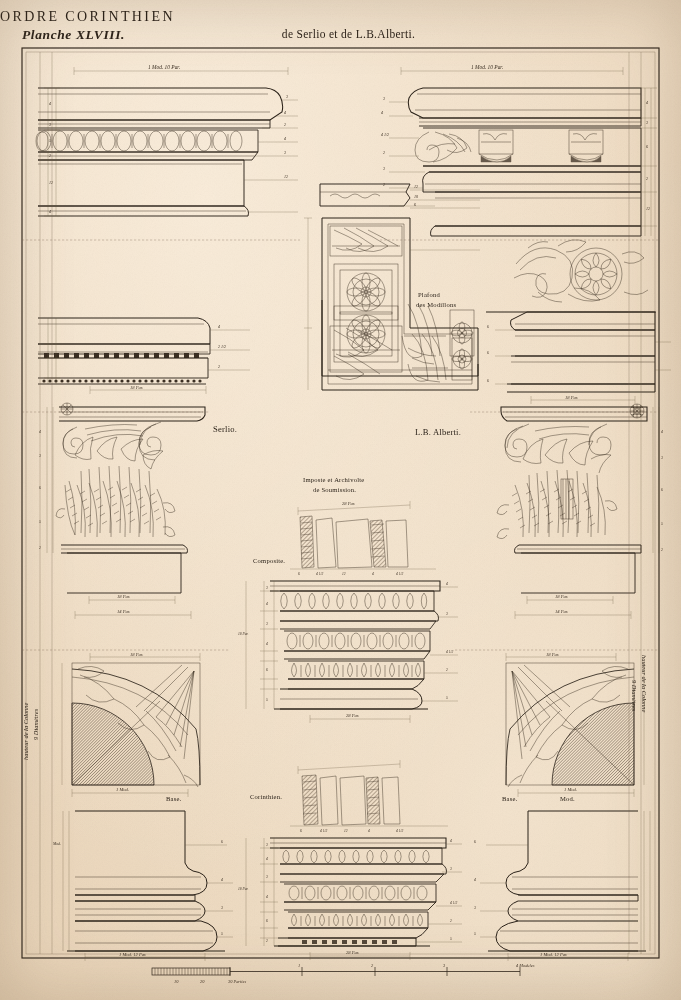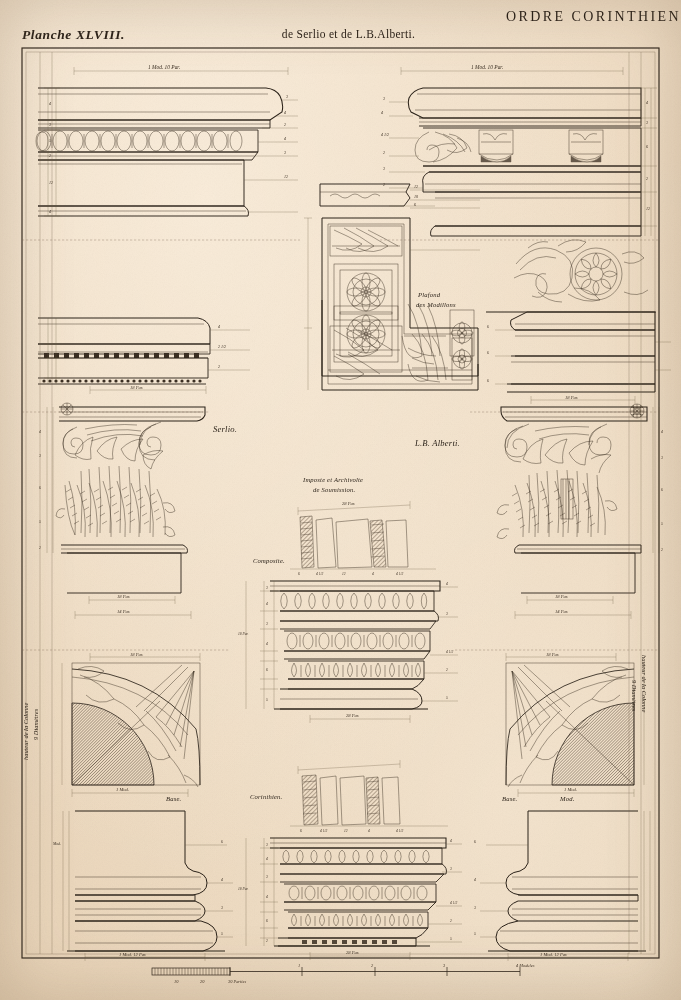--- a/index.html
+++ b/index.html
@@ -19,31 +19,31 @@
   .grain{position:absolute;inset:0;opacity:.35;mix-blend-mode:multiply;}
   .vig{position:absolute;inset:0;box-shadow:inset 0 0 70px rgba(120,92,60,.30);pointer-events:none;}
 
   
   .plate-no{
     position:absolute;left:22px;top:27px;
     font-style:italic;font-size:13.5px;letter-spacing:.6px;
     font-family:"Liberation Serif",serif;color:#2a2119;font-weight:bold;
   }
   .title{
-    position:absolute;left:0;right:0;top:9px;text-align:right;
+    position:absolute;left:0;right:0;top:9px;text-align:left;
     font-size:14px;letter-spacing:2.4px;color:#231b14;
   }
   .subtitle{
     position:absolute;left:16px;right:0;top:28px;text-align:center;
     font-size:11.5px;letter-spacing:.3px;color:#2a2119;
   }
 
   
   .cap{
-    position:absolute;font-style:italic;font-size:8.6px;color:#2c231a;
+    position:absolute;font-size:8.6px;color:#2c231a;
     white-space:nowrap;letter-spacing:.2px;
   }
   .cap.sm{font-size:6.6px;}
   .vcap{
     position:absolute;font-style:italic;font-size:6.4px;color:#2c231a;
     white-space:nowrap;transform-origin:0 0;
   }
   .rot-l{transform:rotate(-90deg);}
   .rot-r{transform:rotate(90deg);}
 
@@ -1180,21 +1180,21 @@
   </g>
   <g class="hair">
     <line x1="40" y1="52" x2="40" y2="954"></line>
     <line x1="641" y1="52" x2="641" y2="954"></line>
     <line x1="52" y1="52" x2="52" y2="954"></line>
     <line x1="629" y1="52" x2="629" y2="954"></line>
   </g>
 </svg>
 
 <div class="cap" style="left:213px;top:424px;">Serlio.</div>
-<div class="cap" style="left:415px;top:438px;">L.B. Alberti.</div>
+<div class="cap" style="left:415px;top:427px;">L.B. Alberti.</div>
 
 <div class="cap sm" style="left:418px;top:291px;">Plafond</div>
 <div class="cap sm" style="left:416px;top:301px;">des Modillons</div>
 
 <div class="cap sm" style="left:303px;top:476px;">Imposte et Archivolte</div>
 <div class="cap sm" style="left:313px;top:486px;">de Soumission.</div>
 <div class="cap sm" style="left:253px;top:557px;">Composite.</div>
 <div class="cap sm" style="left:250px;top:793px;">Corinthien.</div>
 
 <div class="cap sm" style="left:166px;top:795px;">Base.</div>

